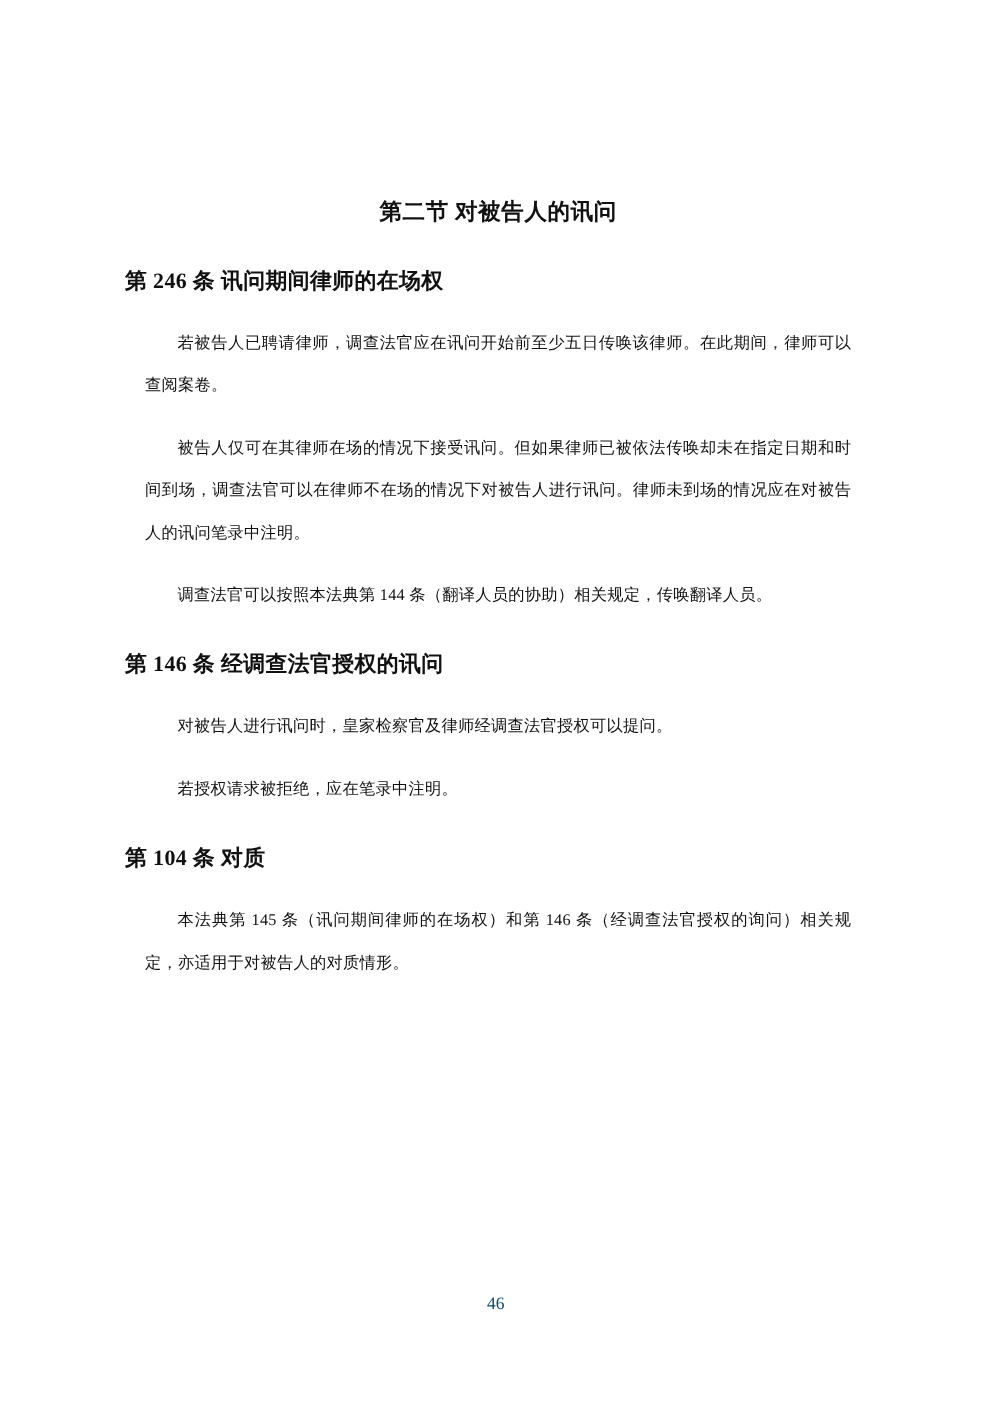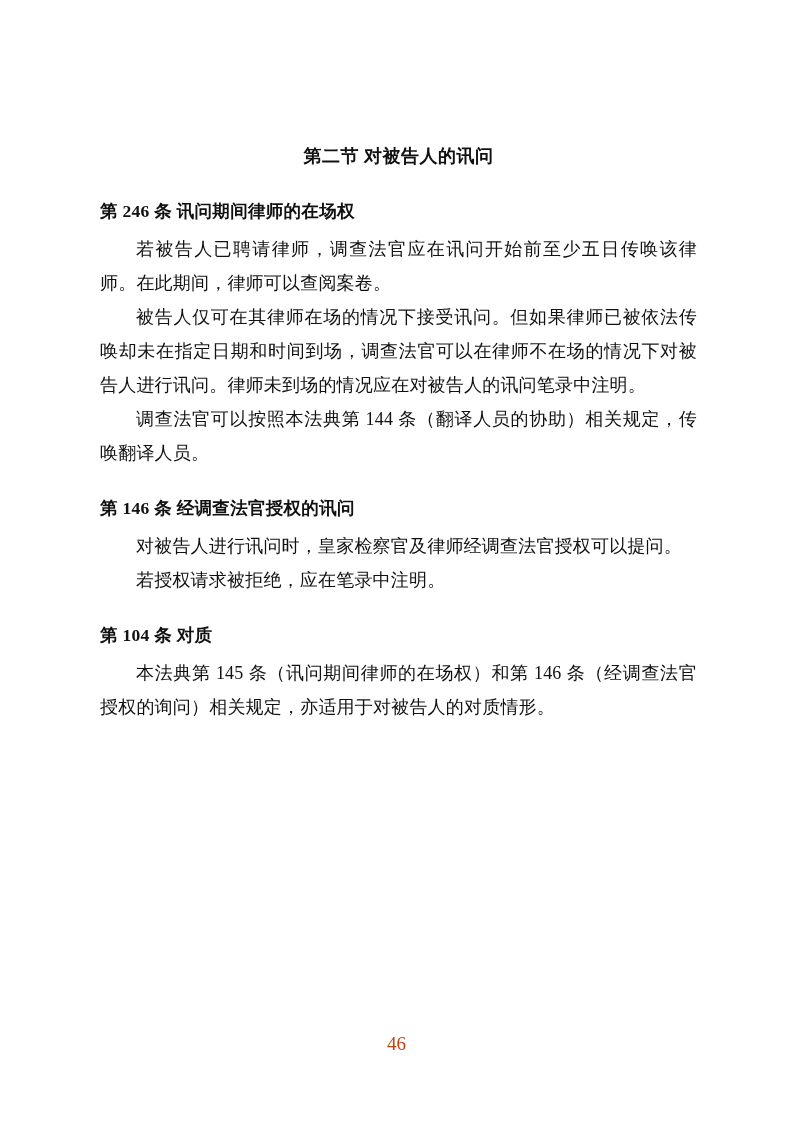--- a/index.html
+++ b/index.html
@@ -19,51 +19,51 @@
     position: absolute;
     inset: 0;
     padding: 139px 96px 0 100px;
     box-sizing: border-box;
   }
   .section-title {
     font-size: 18px;
     font-weight: bold;
     text-align: center;
     line-height: 34px;
-    margin: 0;
+    margin: 13px;
     letter-spacing: 0.5px;
   }
   .article {
     margin: 0;
   }
   .article-heading {
     font-size: 17.5px;
     font-weight: bold;
     line-height: 34px;
     margin: 21px 0 4px 0;
     letter-spacing: 0.3px;
   }
   .body-para {
-    font-size: 18px;
+    font-size: 13px;
     line-height: 34px;
-    margin: 0;
+    margin: 16px;
     text-align: justify;
     text-justify: inter-ideograph;
     text-indent: 2em;
     letter-spacing: 0.2px;
   }
   .page-number {
     position: absolute;
     left: 0;
     right: 0;
     top: 1034px;
     text-align: center;
-    font-size: 19px;
+    font-size: 14px;
     line-height: 20px;
-    color: #c2410c;
+    color: #0c4a6e;
   }
 </style>
 </head>
 <body>
 
 <div class="page">
 
   <h1 class="section-title">第二节 对被告人的讯问</h1>
 
   <section class="article">

